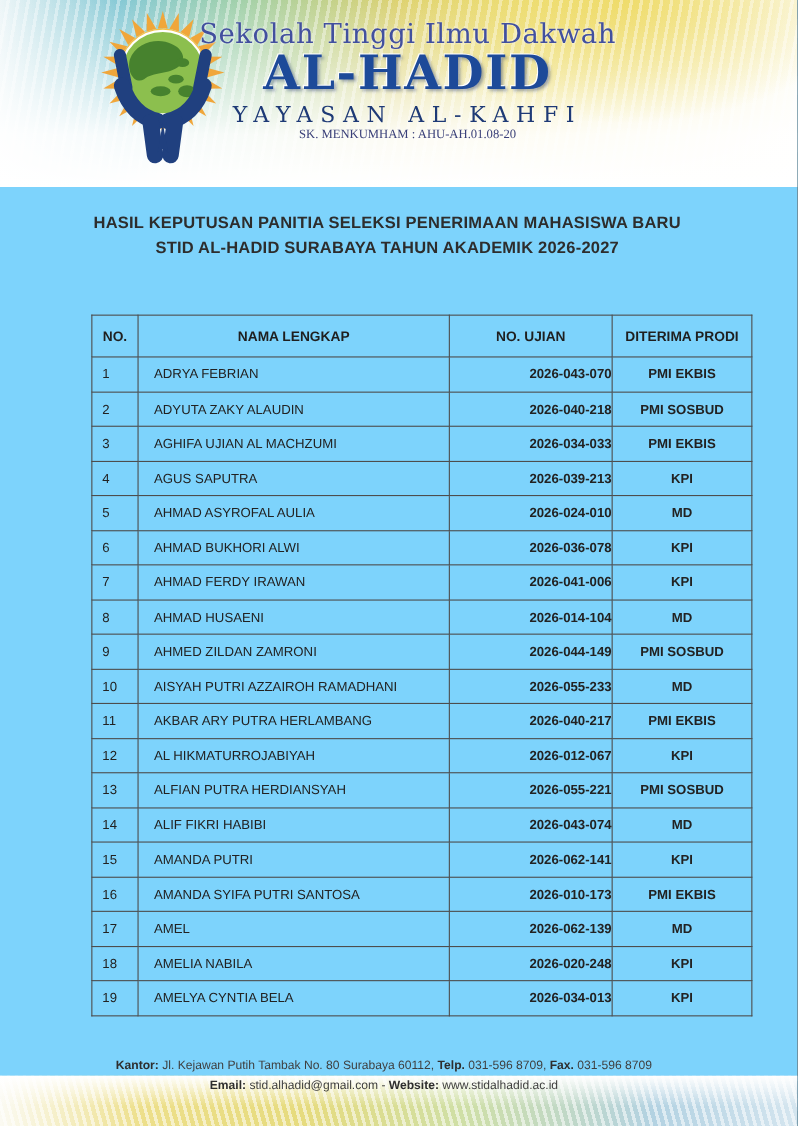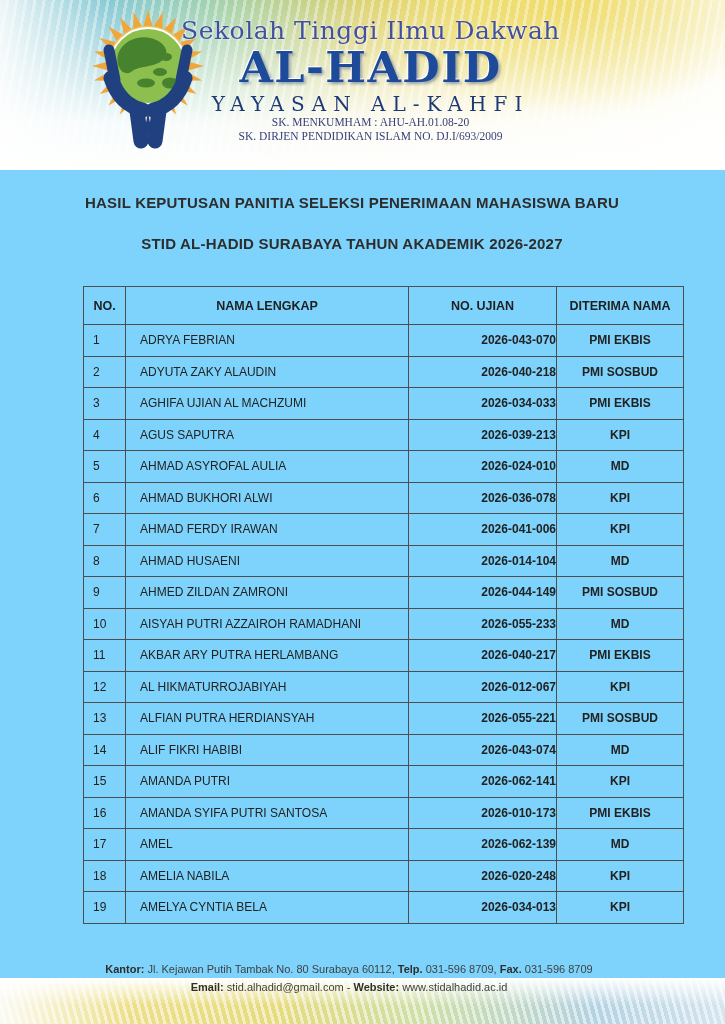--- a/index.html
+++ b/index.html
@@ -47,21 +47,21 @@
   }
   .sk-line { font-size:11.5px; color:#3a4079; line-height:1.2;font-family:Liberation Serif, serif; }
   .sk-line:first-of-type { margin-top:5px; }
 
   
   .doc-title {
     position:absolute; left:0; width:704px; text-align:center;
     font-weight:bold; font-size:15px; color:#2d2d2d; letter-spacing:.2px;
   }
   .title-1 { top:194px; }
-  .title-2 { top:235px;text-align:center; }
+  .title-2 { top:217px;text-align:center; }
 
   
   table.results {
     position:absolute; left:83px; top:286px;
     border-collapse:collapse;
     table-layout:fixed;
     width:600px;
     font-size:12px; color:#222;
   }
   table.results th, table.results td { border:1px solid #4d4d4d; }
@@ -148,33 +148,32 @@
       <path d="M73,101 L69,131" stroke-width="15"></path>
     </g>
     <path d="M62,102 L57,129 Q62,122 67,129 Z" fill="#20407f"></path>
   </svg>
 
   <div class="header-text">
     <div class="inst-line">Sekolah Tinggi Ilmu Dakwah</div>
     <div class="inst-name">AL-HADID</div>
     <div class="foundation">YAYASAN AL-KAHFI</div>
     <div class="sk-line">SK. MENKUMHAM : AHU-AH.01.08-20</div>
-    <div class="sk-line">SK. DIRJEN PENDIDIKAN ISLAM NO. DJ.I/693/2009</div>
   </div>
 
   <div class="doc-title title-1">HASIL KEPUTUSAN PANITIA SELEKSI PENERIMAAN MAHASISWA BARU</div>
   <div class="doc-title title-2">STID AL-HADID SURABAYA TAHUN AKADEMIK 2026-2027</div>
 
   <table class="results">
     <thead>
       <tr>
         <th class="col-no">NO.</th>
         <th class="col-nama">NAMA LENGKAP</th>
         <th class="col-ujian">NO. UJIAN</th>
-        <th class="col-prodi">DITERIMA NAMA</th>
+        <th class="col-prodi">DITERIMA PRODI</th>
       </tr>
     </thead>
     <tbody>
         <tr>
           <td class="col-no">1</td>
           <td class="col-nama">ADRYA FEBRIAN</td>
           <td class="col-ujian">2026-043-070</td>
           <td class="col-prodi">PMI EKBIS</td>
         </tr>
         <tr>

